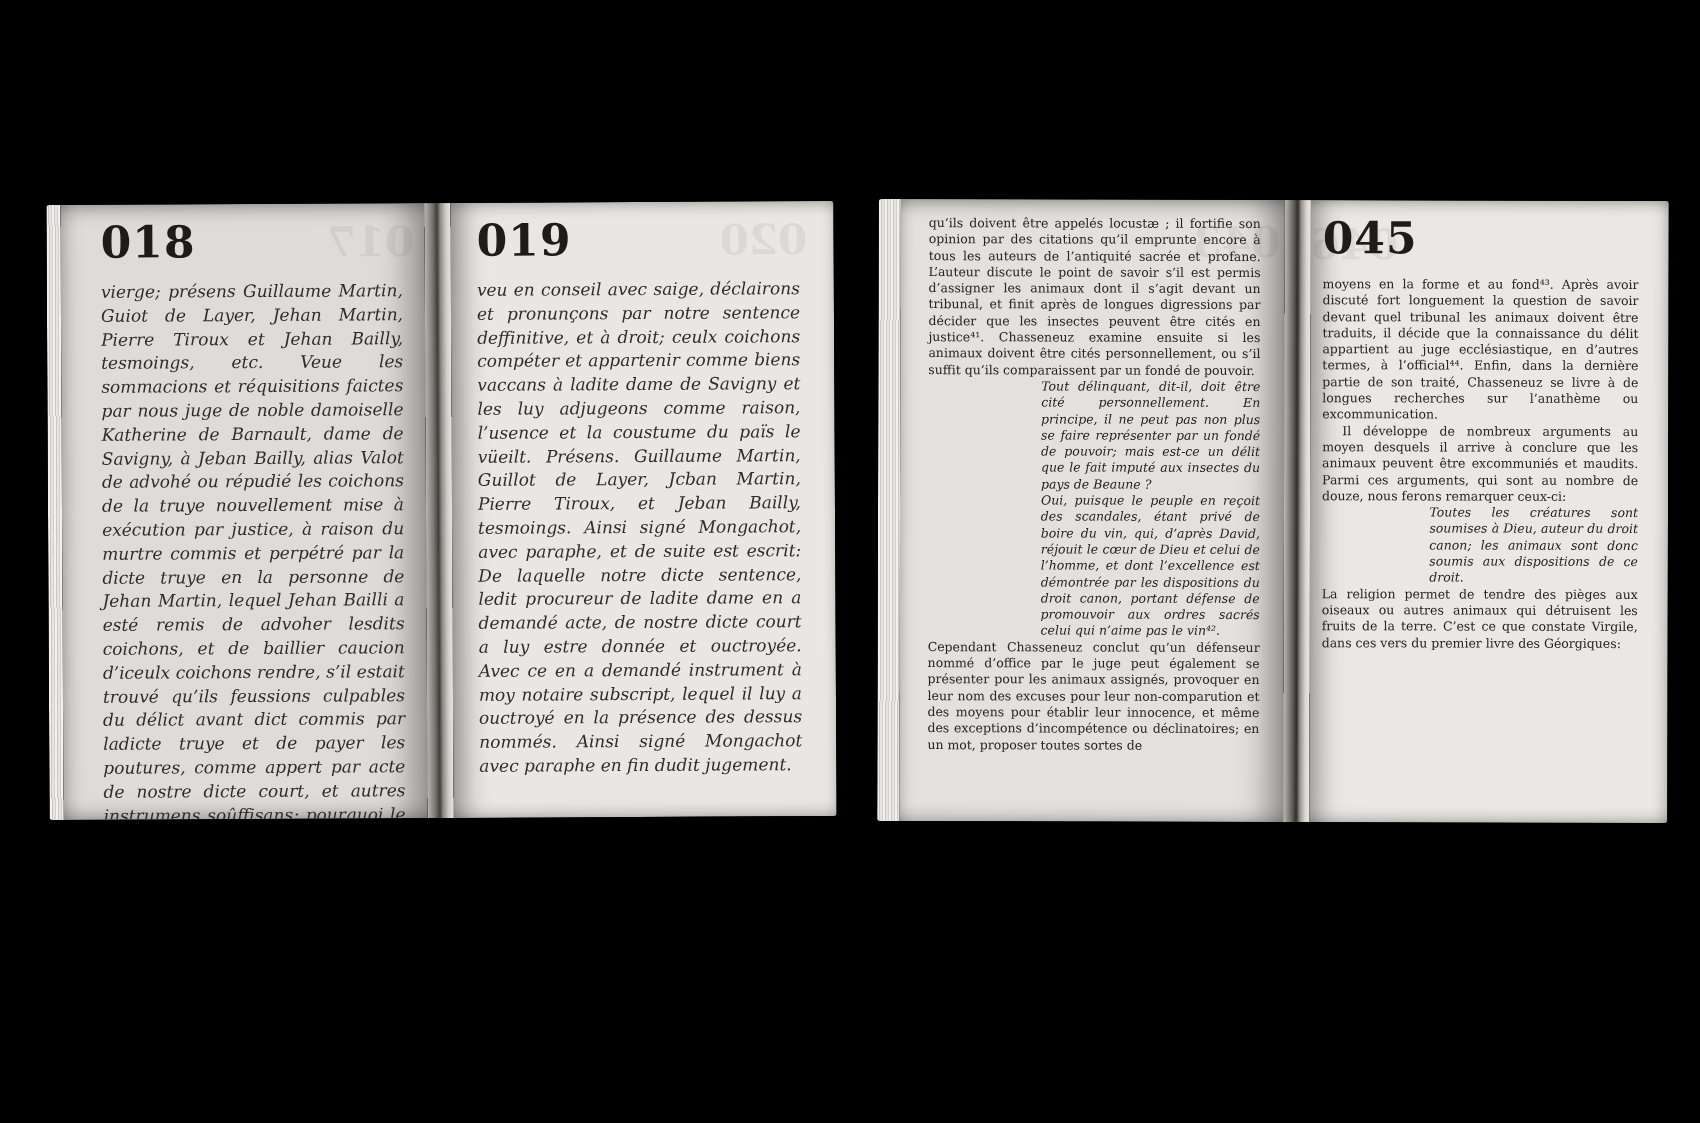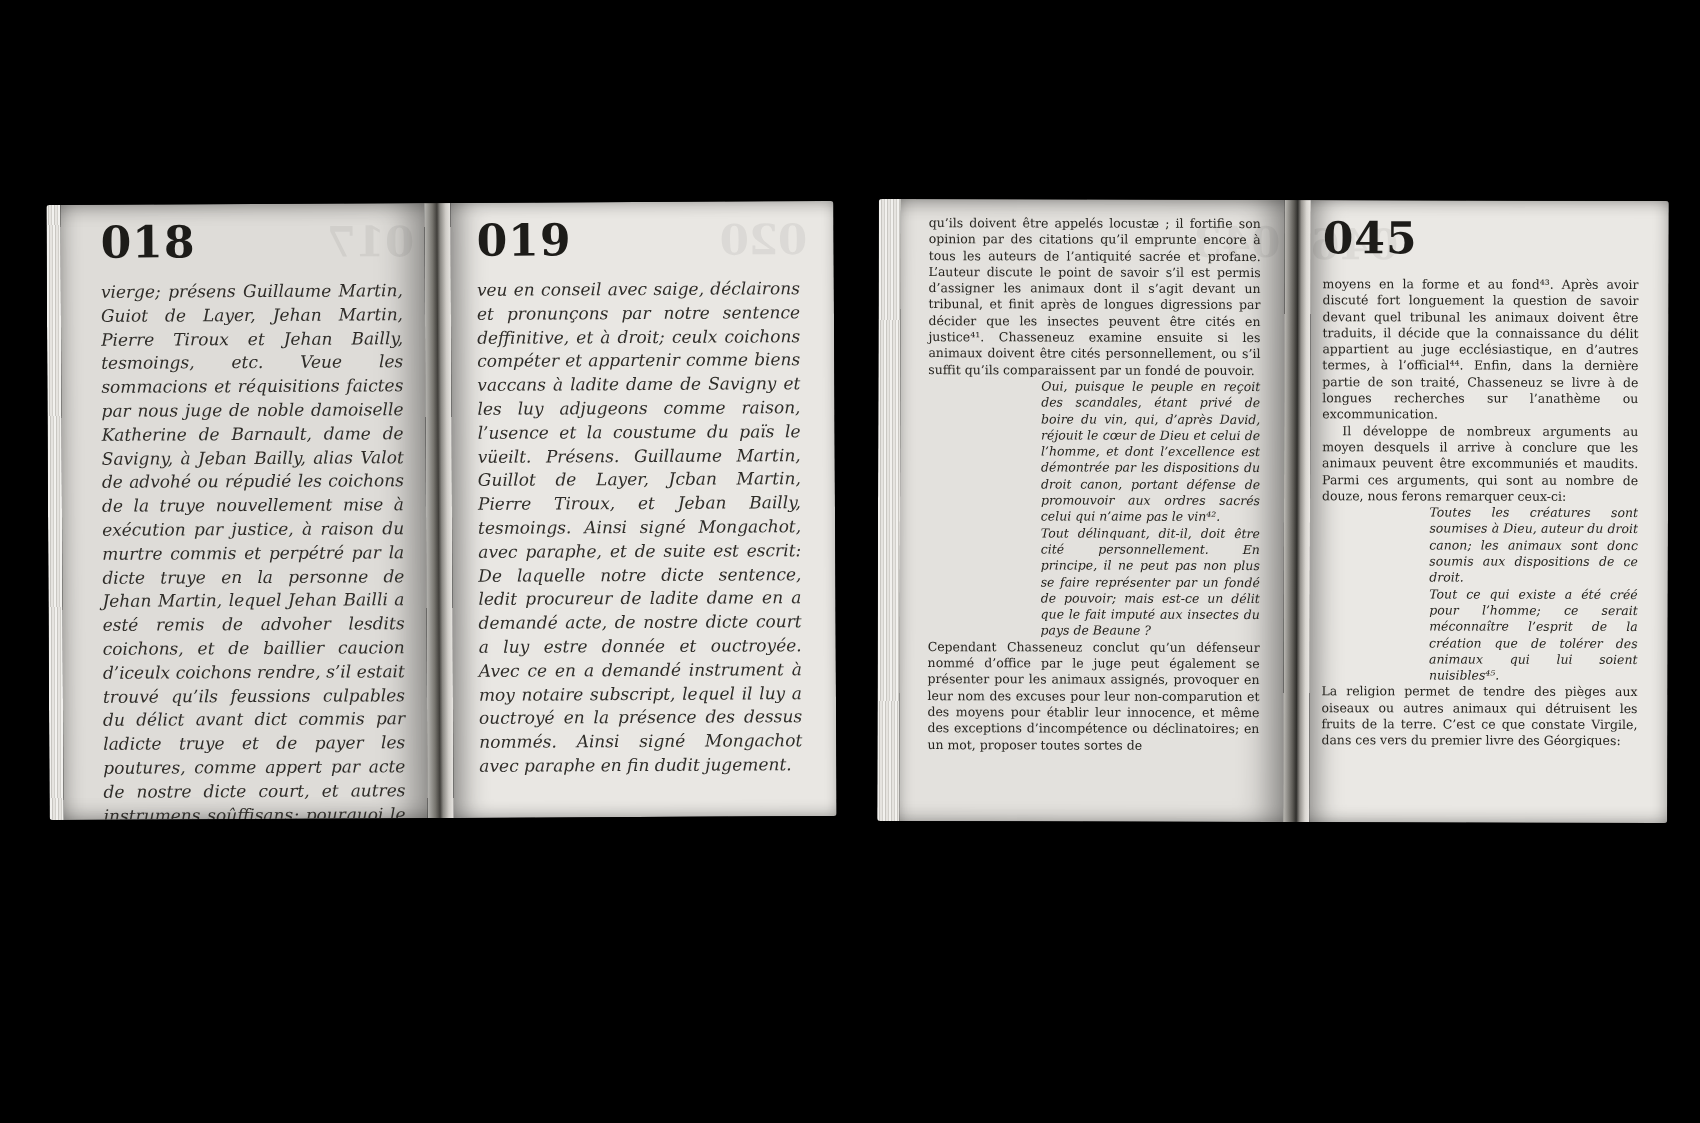--- a/index.html
+++ b/index.html
@@ -86,38 +86,37 @@
   </div>
 
   <div class="book book-right">
     <div class="fore-edge fe-right-book"></div>
 
     <div class="page page-044">
       <div class="ghost-number gn-044">043</div>
       <div class="page-inner pi-044">
         <div class="modern-body" lang="fr">
           <p class="body">qu’ils doivent être appelés locustæ ; il fortifie son opinion par des citations qu’il emprunte encore à tous les auteurs de l’antiquité sacrée et profane. L’auteur discute le point de savoir s’il est permis d’assigner les animaux dont il s’agit devant un tribunal, et finit après de longues digressions par décider que les insectes peuvent être cités en justice⁴¹. Chasseneuz examine ensuite si les animaux doivent être cités personnellement, ou s’il suffit qu’ils comparaissent par un fondé de pouvoir.</p>
+          <p class="quote">Tout délinquant, dit-il, doit être cité personnellement. En principe, il ne peut pas non plus se faire représenter par un fondé de pouvoir; mais est-ce un délit que le fait imputé aux insectes du pays de Beaune ?</p>
           <p class="quote">Oui, puisque le peuple en reçoit des scandales, étant privé de boire du vin, qui, d’après David, réjouit le cœur de Dieu et celui de l’homme, et dont l’excellence est démontrée par les dispositions du droit canon, portant défense de promouvoir aux ordres sacrés celui qui n’aime pas le vin⁴².</p>
-          <p class="quote">Tout délinquant, dit-il, doit être cité personnellement. En principe, il ne peut pas non plus se faire représenter par un fondé de pouvoir; mais est-ce un délit que le fait imputé aux insectes du pays de Beaune ?</p>
           <p class="body">Cependant Chasseneuz conclut qu’un défenseur nommé d’office par le juge peut également se présenter pour les animaux assignés, provoquer en leur nom des excuses pour leur non-comparution et des moyens pour établir leur innocence, et même des exceptions d’incompétence ou déclinatoires; en un mot, proposer toutes sortes de</p>
         </div>
       </div>
     </div>
 
     <div class="spine spine-right-book"></div>
 
     <div class="page page-045">
       <div class="ghost-number gn-045">046</div>
       <div class="page-inner pi-045">
         <div class="page-number">045</div>
         <div class="modern-body" lang="fr">
           <p class="body">moyens en la forme et au fond⁴³. Après avoir discuté fort longuement la question de savoir devant quel tribunal les animaux doivent être traduits, il décide que la connaissance du délit appartient au juge ecclésiastique, en d’autres termes, à l’official⁴⁴. Enfin, dans la dernière partie de son traité, Chasseneuz se livre à de longues recherches sur l’anathème ou excommunication.</p>
           <p class="body-indent">Il développe de nombreux arguments au moyen desquels il arrive à conclure que les animaux peuvent être excommuniés et maudits. Parmi ces arguments, qui sont au nombre de douze, nous ferons remarquer ceux-ci:</p>
           <p class="quote">Toutes les créatures sont soumises à Dieu, auteur du droit canon; les animaux sont donc soumis aux dispositions de ce droit.</p>
-          <p class="quote">Tout ce qui existe a été créé pour l’homme; ce serait méconnaître l’esprit de la création que de tolérer des animaux qui lui soient nuisibles⁴⁵.</p>
           <p class="body">La religion permet de tendre des pièges aux oiseaux ou autres animaux qui détruisent les fruits de la terre. C’est ce que constate Virgile, dans ces vers du premier livre des Géorgiques:</p>
         </div>
       </div>
     </div>
 
     <div class="fore-edge fe-outer-right"></div>
   </div>
 
 </div>
 

